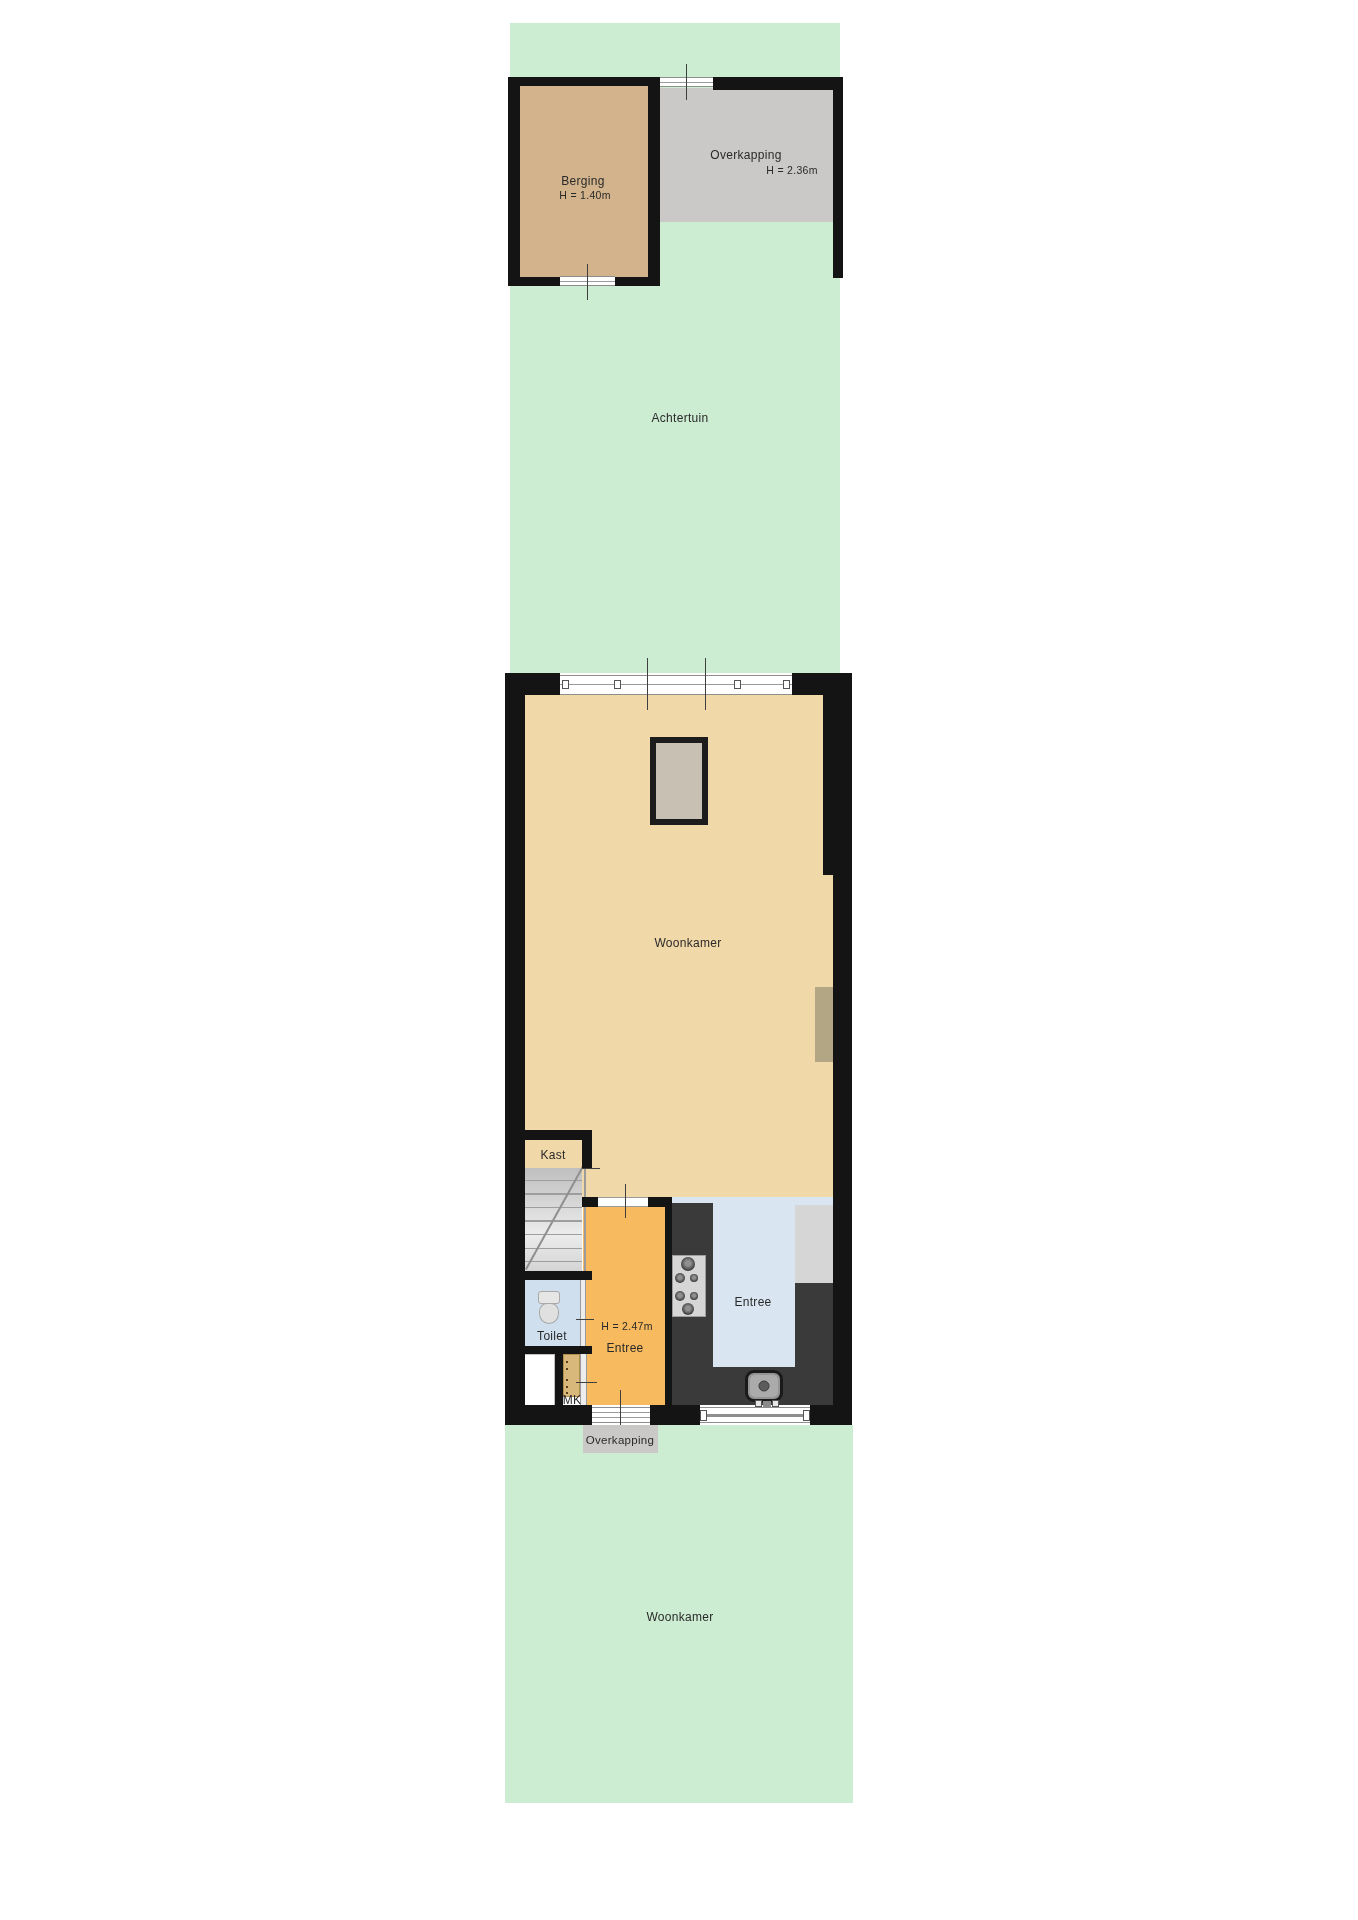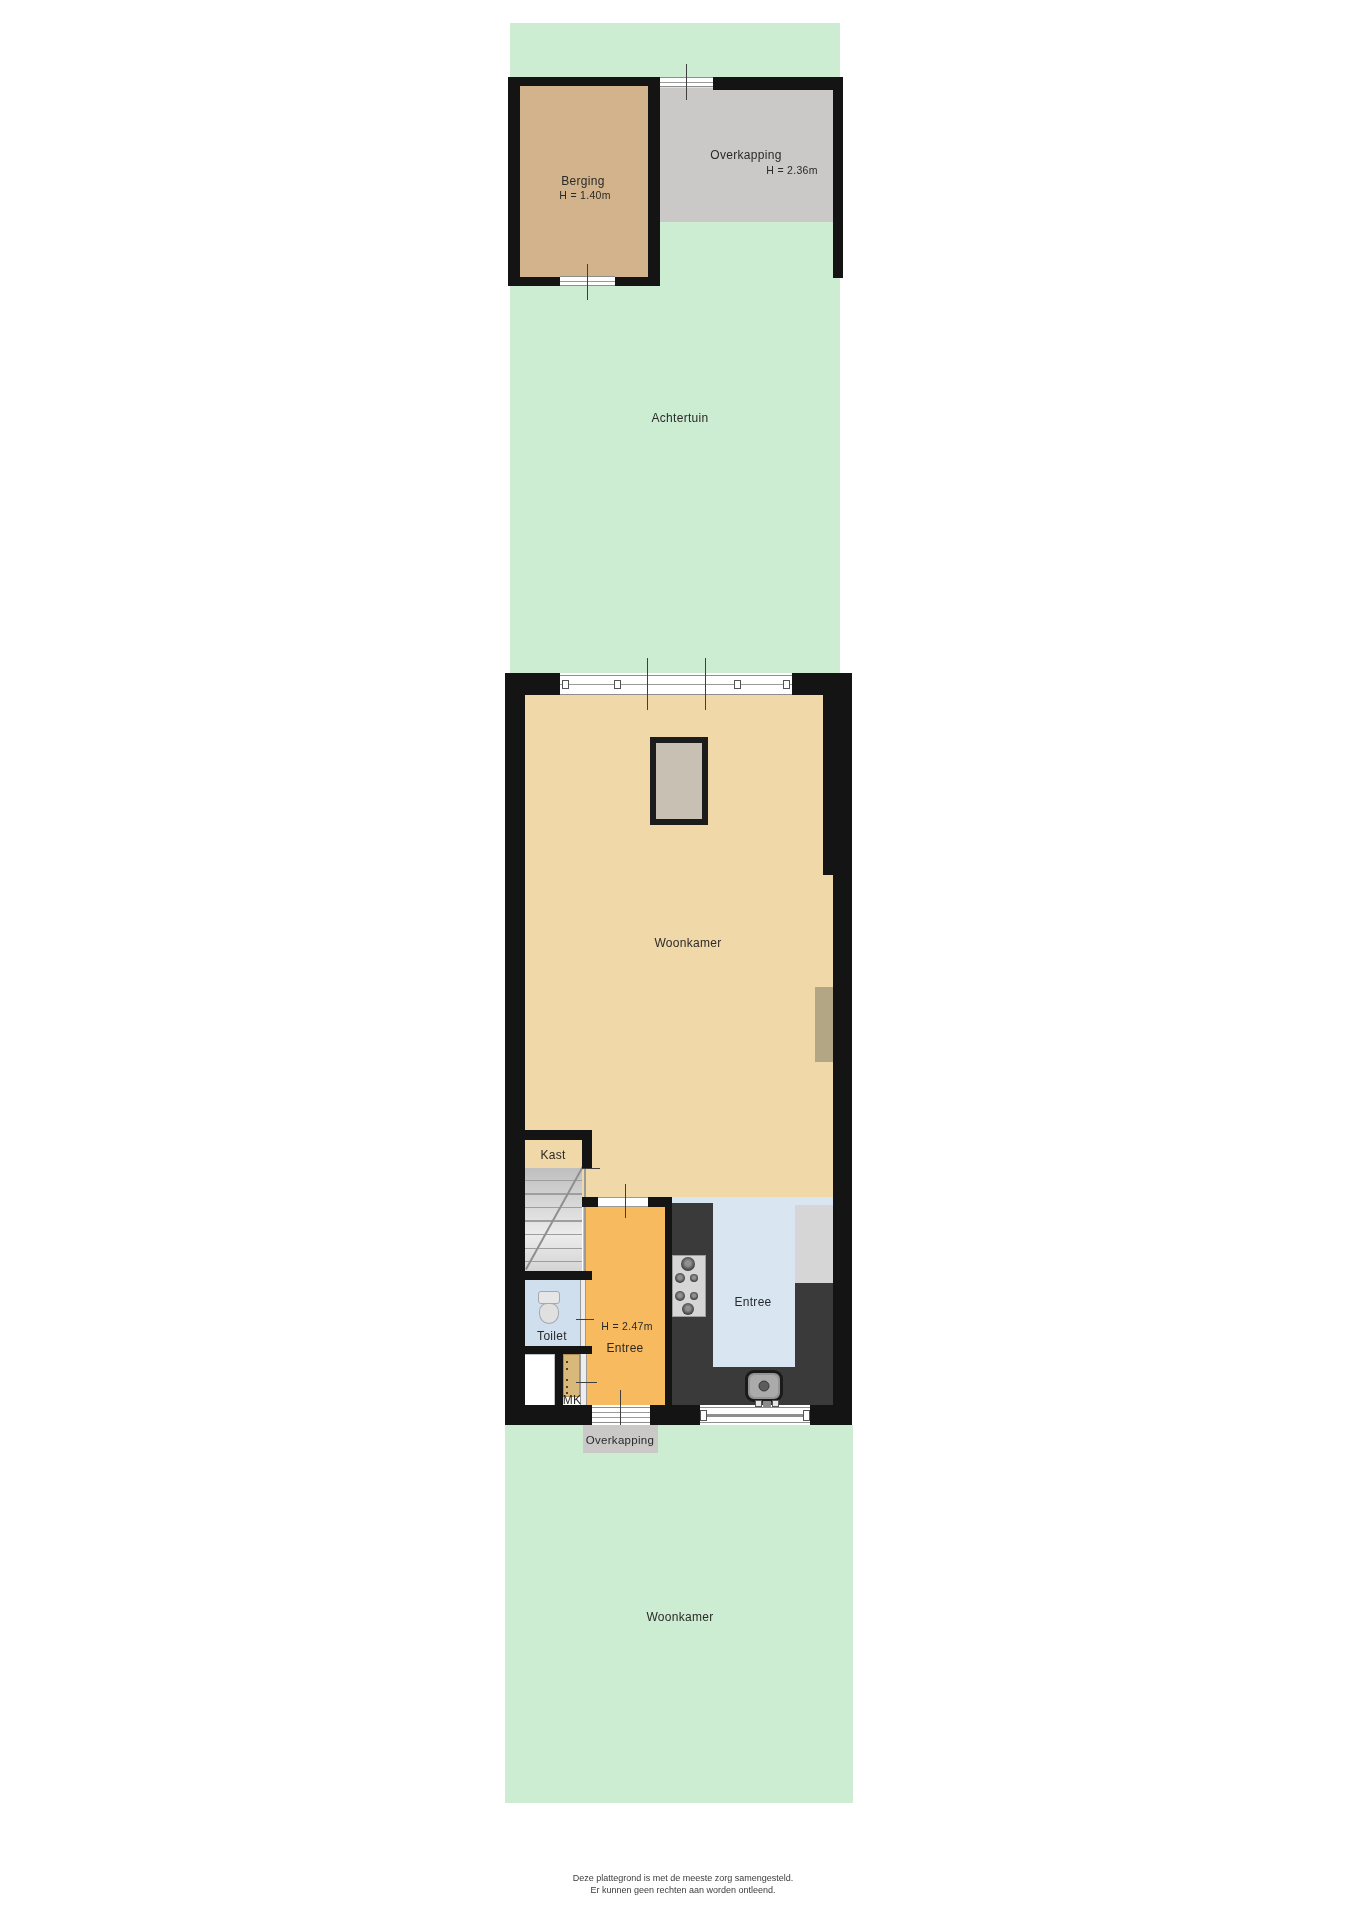--- a/index.html
+++ b/index.html
@@ -170,18 +170,14 @@
   <div class="label sublabel" style="left:627px;top:1326px;">H = 2.47m</div>
   <div class="label" style="left:552px;top:1336px;">Toilet</div>
   <div class="label" style="left:572px;top:1400px;">MK</div>
   <div class="label" style="left:753px;top:1302px;">Entree</div>
 
   <div class="abs garden" style="left:505px;top:1425px;width:348px;height:378px;"></div>
   <div class="abs canopy" style="left:583px;top:1425px;width:75px;height:28px;"></div>
   <div class="label" style="left:620px;top:1440px;font-size:11.5px;">Overkapping</div>
   <div class="label" style="left:680px;top:1617px;">Woonkamer</div>
 
-  <div class="disclaimer" style="left:383px;top:1872px;width:600px;">
-    <div>Deze plattegrond is met de meeste zorg samengesteld.</div>
-    <div>Er kunnen geen rechten aan worden ontleend.</div>
-  </div>
 
 </div>
 
 </body></html>

